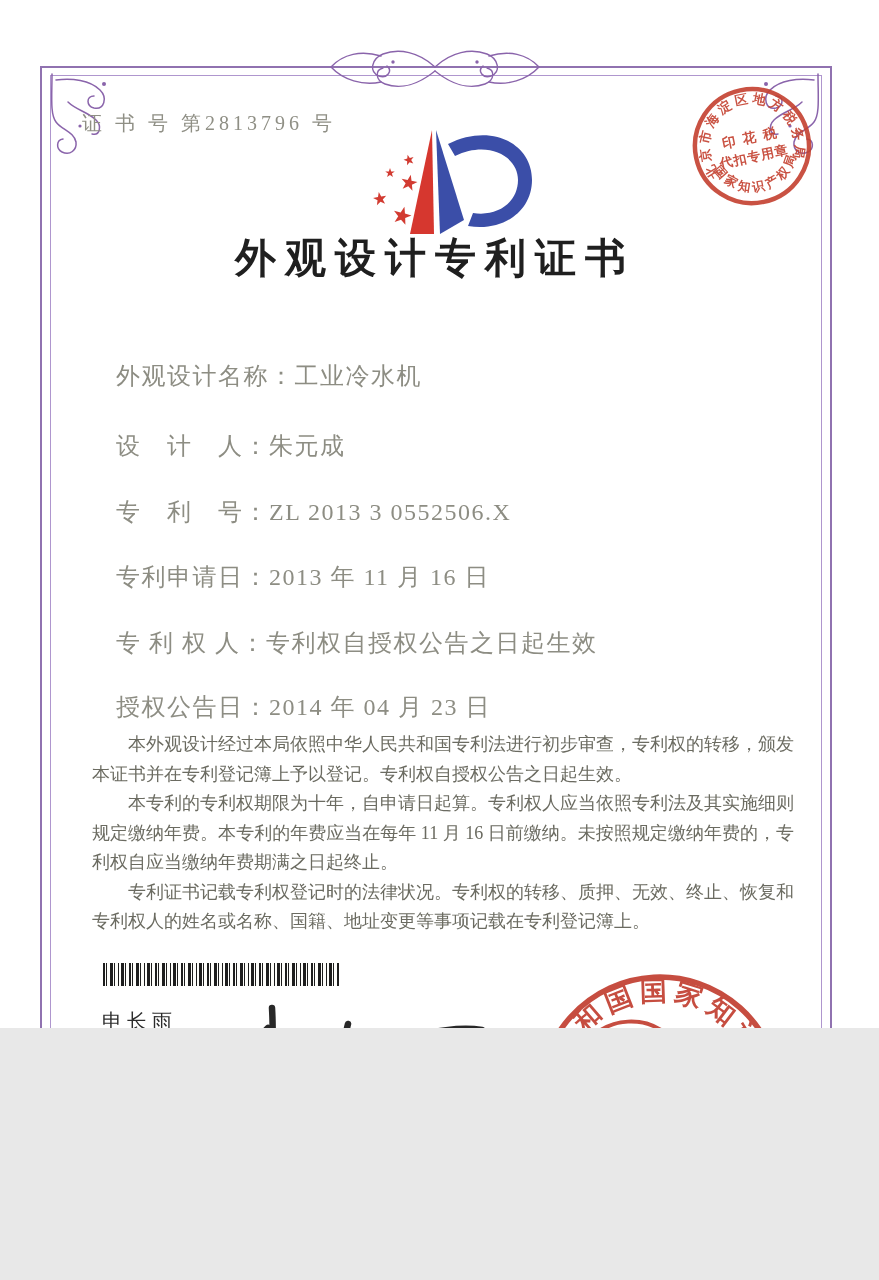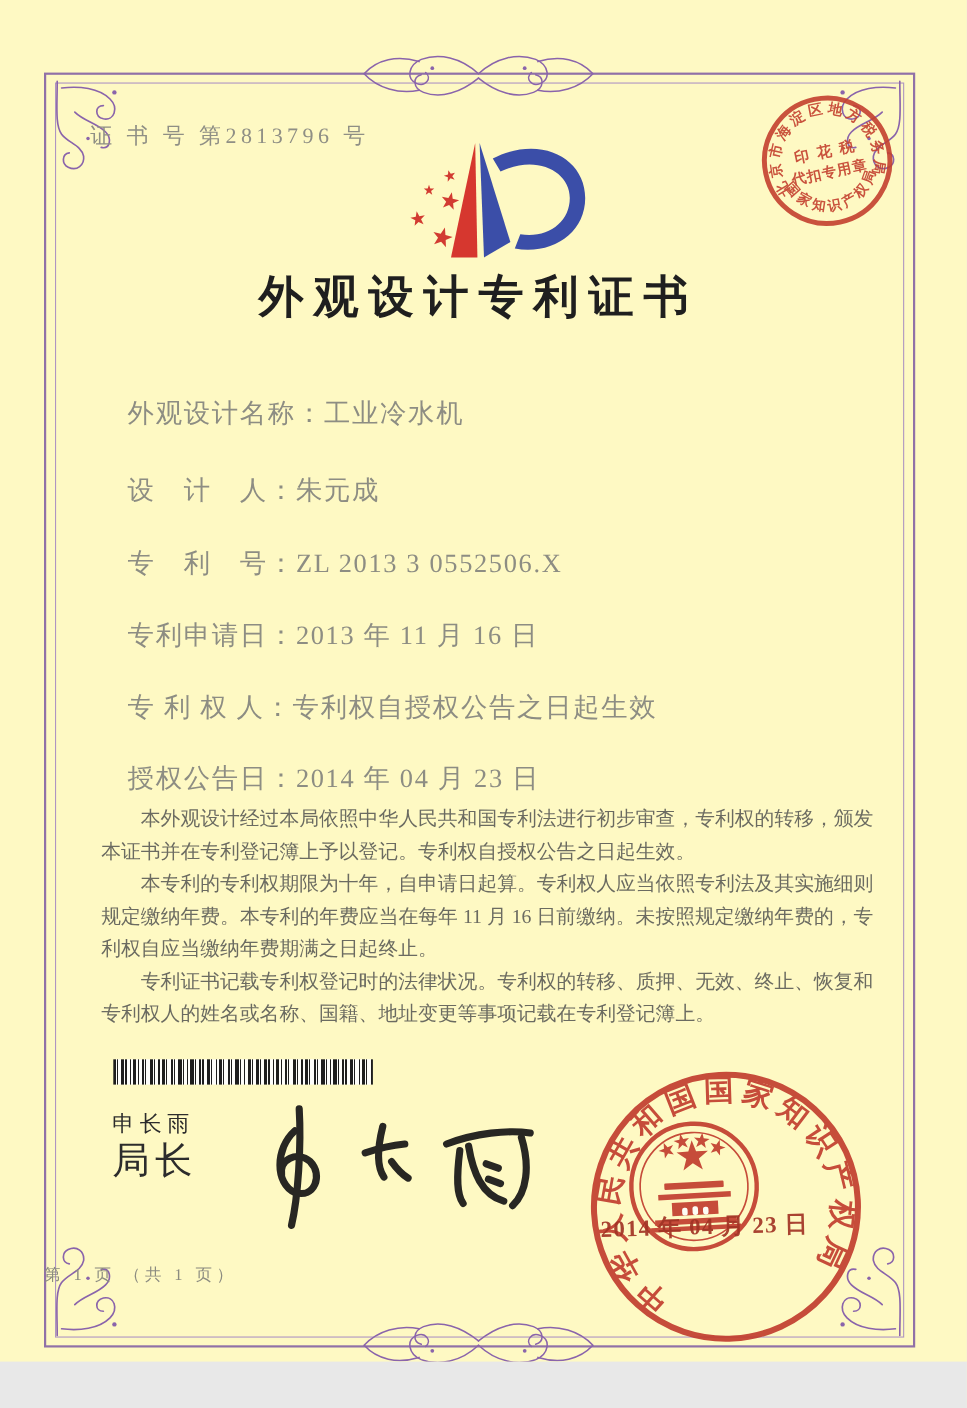--- a/index.html
+++ b/index.html
@@ -1,35 +1,35 @@
 <!DOCTYPE html>
 <html><head>
 <meta charset="utf-8">
 <style>
   html,body{margin:0;padding:0;background:#e8e8e8;}
   .page{
-    position:relative;width:879px;height:1238px;margin:0 auto;
-    background:#fef9c3;overflow:hidden;
+    position:relative;width:879px;height:1028px;margin:0 auto;
+    background:#ffffff;overflow:hidden;
     font-family:"Liberation Serif","DejaVu Serif",serif;
   }
   .abs{position:absolute;}
   .border-thick{
     position:absolute;left:40px;top:66px;width:788px;height:1155px;
     border:2.5px solid #7c59a2;opacity:.85;
   }
   .border-thin{
     position:absolute;left:50px;top:75px;width:770px;height:1139px;
     border:1px solid #9b7cc2;opacity:.8;
   }
   .cert-number{
     position:absolute;left:82px;top:110px;
     font-size:20px;letter-spacing:4px;color:#8f8f85;
   }
   .title{
-    position:absolute;left:40px;top:243px;width:790px;text-align:center;
+    position:absolute;left:40px;top:231px;width:790px;text-align:center;
     font-size:41px;font-weight:bold;letter-spacing:9px;color:#1f1f1f;
   }
   .field-row{
     position:absolute;left:88px;font-size:24px;color:#8d8d83;
     letter-spacing:1.5px;white-space:nowrap;margin-left:28px;
   }
   .paragraphs{
     position:absolute;left:92px;top:730px;width:702px;
     font-size:18px;line-height:29.5px;color:#6b6b61;text-align:justify;
   }

